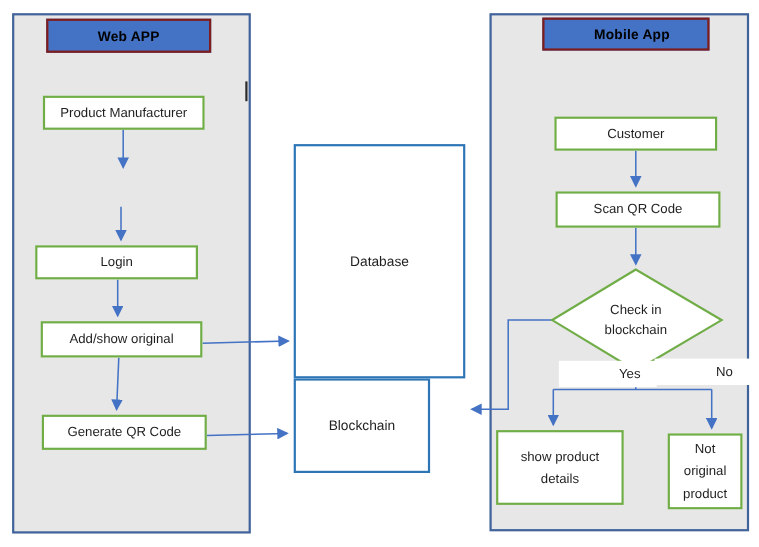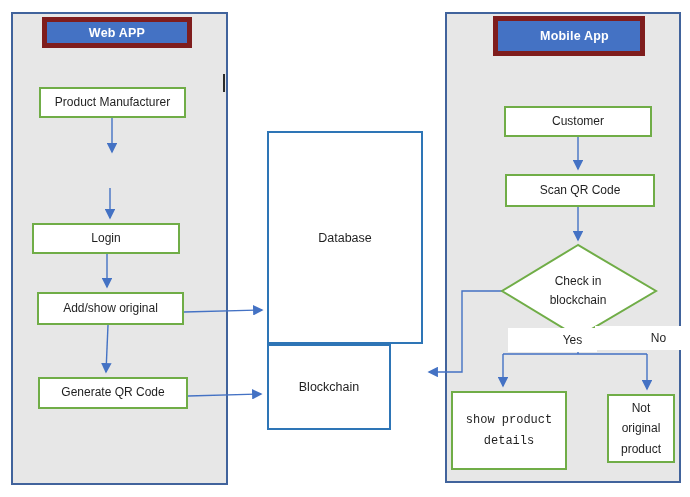--- a/index.html
+++ b/index.html
@@ -18,23 +18,23 @@
   }
   .panel {
     position: absolute;
     background: #e7e7e7;
     border: 2px solid #41639c;
     box-sizing: border-box;
   }
   .panel-header {
     position: absolute;
     background: #4472c4;
-    border: 5px solid #7f1d1d;
-    box-sizing: border-box;
-    color: #ffffff;
+    border: 2px solid #7f1d1d;
+    box-sizing: border-box;
+    color: #000000;
     font-size: 12.5px;
     font-weight: 600;
     display: flex;
     align-items: center;
     justify-content: center;
     letter-spacing: .2px;
   }
   .flow-node {
     position: absolute;
     background: #ffffff;
@@ -138,21 +138,21 @@
 
       <path d="M502,291 L462,291 L462,372 L429,372" marker-end="url(#arr)"></path>
     </g>
 
     <polygon points="578,245 502,291 578,337 656,291" fill="#ffffff" stroke="#70ad47" stroke-width="2"></polygon>
   </svg>
 
   <div class="panel-header layer-top" style="left:42px; top:17px; width:150px; height:31px;">
     <span>Web APP</span>
   </div>
-  <div class="panel-header layer-top" style="left:493px; top:16px; width:152px; height:40px;padding-left:11px;">
+  <div class="panel-header layer-top" style="left:493px; top:16px; width:152px; height:30px;padding-left:11px;">
     <span>Mobile App</span>
   </div>
 
   <div class="flow-node layer-top" style="left:39px; top:87px; width:147px; height:31px;">
     <span>Product Manufacturer</span>
   </div>
   <div class="flow-node layer-top" style="left:32px; top:223px; width:148px; height:31px;">
     <span>Login</span>
   </div>
   <div class="flow-node layer-top" style="left:37px; top:292px; width:147px; height:33px;">
@@ -180,21 +180,21 @@
     <span>Check in blockchain</span>
   </div>
 
   <div class="branch-label layer-top" style="left:508px; top:328px; width:49px; height:24px;">
     <span>Yes</span>
   </div>
   <div class="branch-label layer-top" style="left:595px; top:326px; width:47px; height:24px;justify-content:center;">
     <span>No</span>
   </div>
 
-  <div class="outcome-node layer-top" style="left:451px; top:391px; width:116px; height:79px;font-family:Liberation Mono, monospace;">
+  <div class="outcome-node layer-top" style="left:451px; top:391px; width:116px; height:68px;">
     <span>show product details</span>
   </div>
   <div class="outcome-node layer-top" style="left:607px; top:394px; width:68px; height:69px;">
     <span>Not original product</span>
   </div>
 
   <div id="text-cursor"></div>
 
 </div>
 

